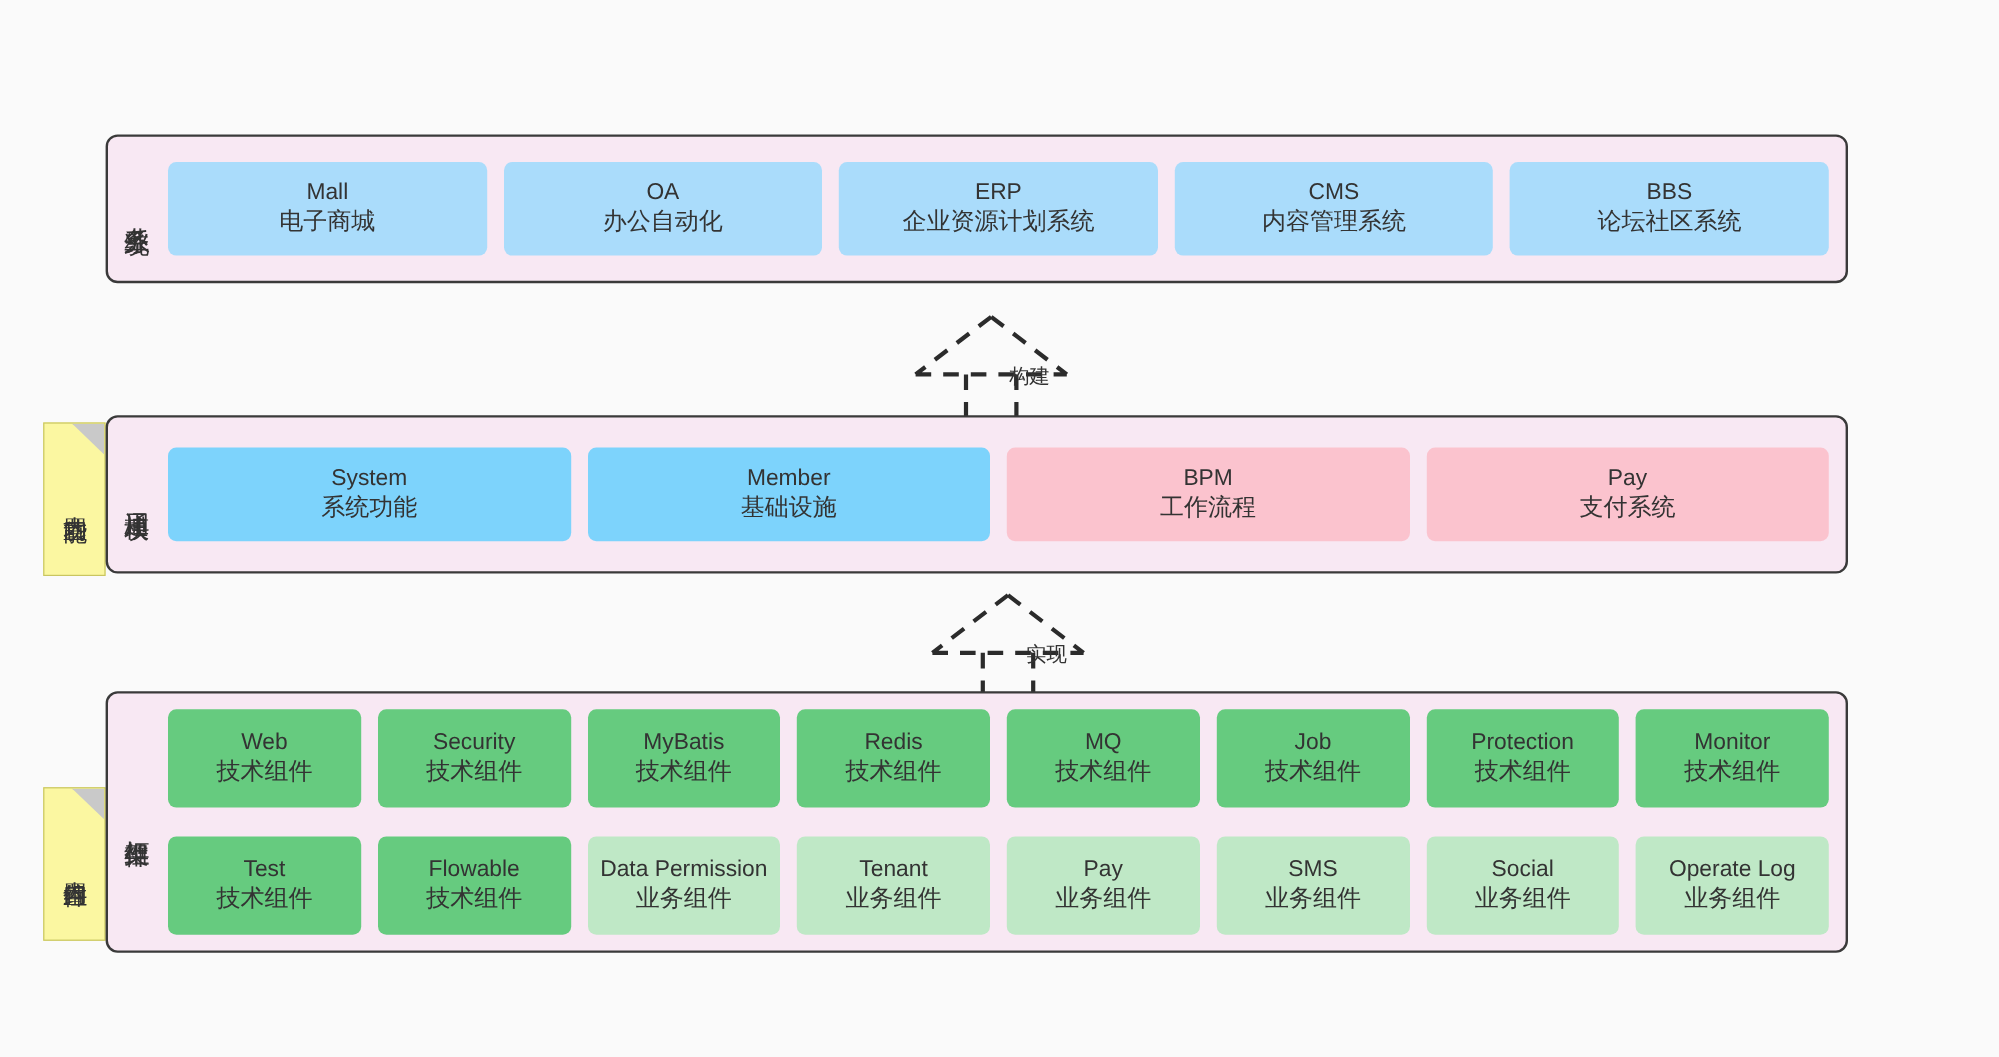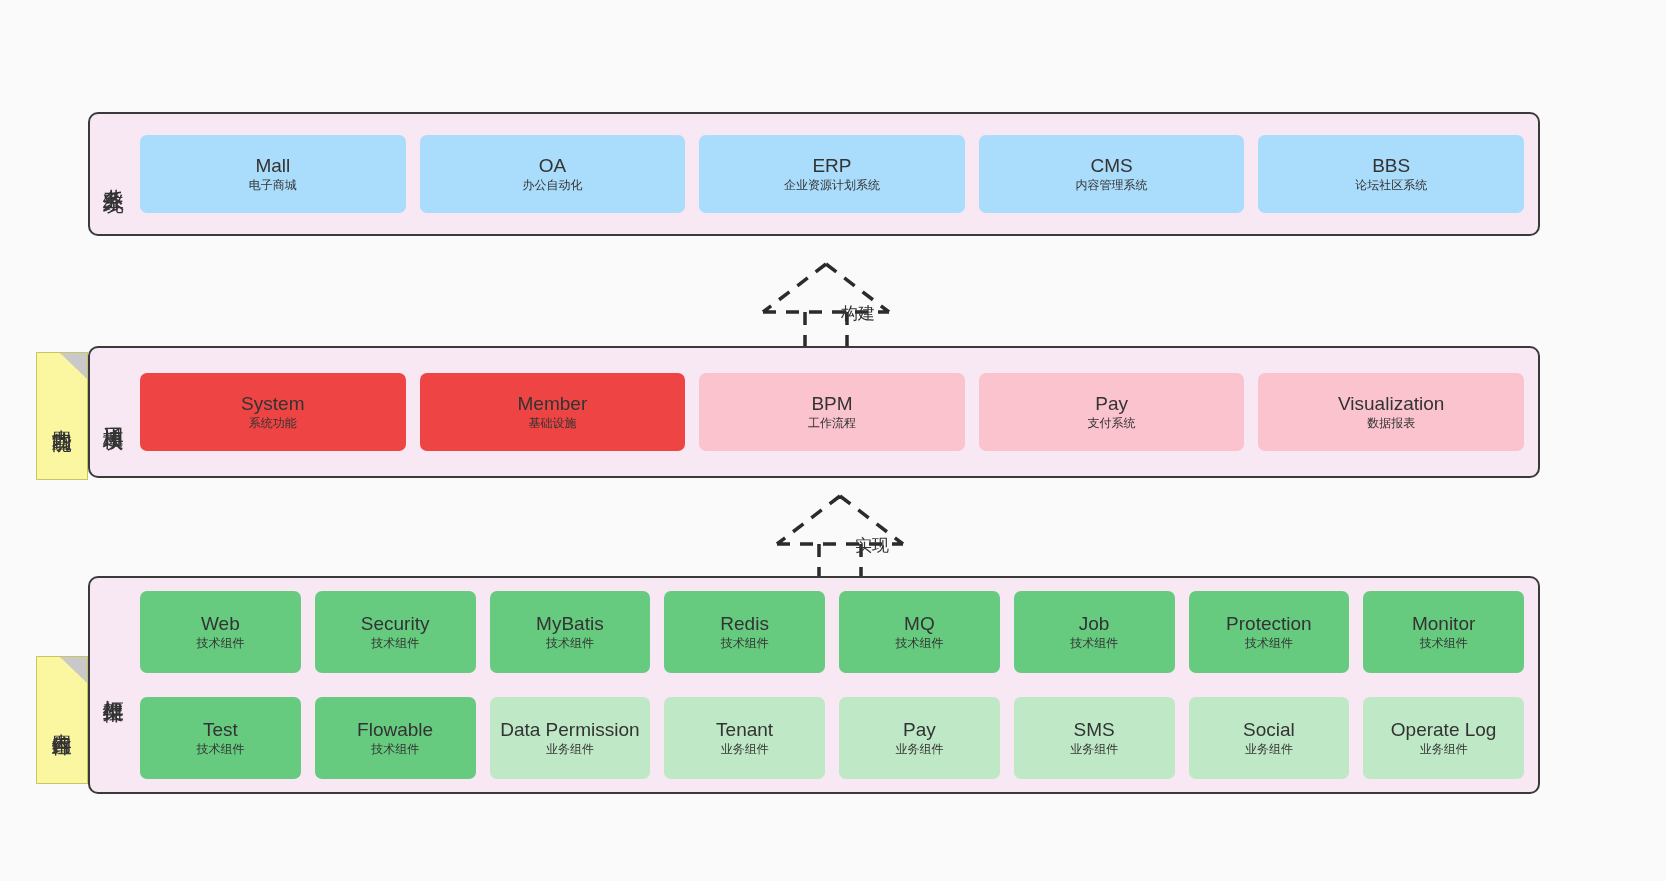--- a/index.html
+++ b/index.html
@@ -82,28 +82,28 @@
     padding: 6px 4px;
     line-height: 1.28;
     color: #333333;
   }
 
   .node .en {
     font-size: 19px;
   }
 
   .node .cn {
-    font-size: 12px;
+    font-size: 20px;
   }
 
   .node.tall { height: 78px; }
   .node.big  { height: 82px; }
 
   .node.blue       { background: #aadcfb; }
-  .node.red        { background: #ef4444; }
+  .node.red        { background: #7dd3fc; }
   .node.pink       { background: #fbc3ce; }
   .node.green      { background: #66cb7f; }
   .node.lightgreen { background: #bfe8c6; }
 
   
   .note {
     position: absolute;
     background: #fbf7a1;
     border: 1px solid #c9c560;
     box-sizing: border-box;
@@ -206,24 +206,20 @@
         <span class="cn">基础设施</span>
       </div>
       <div class="node pink tall">
         <span class="en">BPM</span>
         <span class="cn">工作流程</span>
       </div>
       <div class="node pink tall">
         <span class="en">Pay</span>
         <span class="cn">支付系统</span>
       </div>
-      <div class="node pink tall">
-        <span class="en">Visualization</span>
-        <span class="cn">数据报表</span>
-      </div>
     </div>
   </div>
 
   <div class="arrow" style="left:765px; top:490px;">
     <svg width="150" height="96" viewBox="0 0 150 96" aria-hidden="true">
       <path d="M75 6 L138 54 M75 6 L12 54 M12 54 L138 54" fill="none" stroke="#2b2b2b" stroke-width="3.5" stroke-dasharray="13 10" stroke-linecap="butt"></path>
       <path d="M54 54 L54 94 M96 54 L96 94 M54 94 L96 94" fill="none" stroke="#2b2b2b" stroke-width="3.5" stroke-dasharray="13 10" stroke-linecap="butt"></path>
     </svg>
     <span class="arrow-label">实现</span>
   </div>

